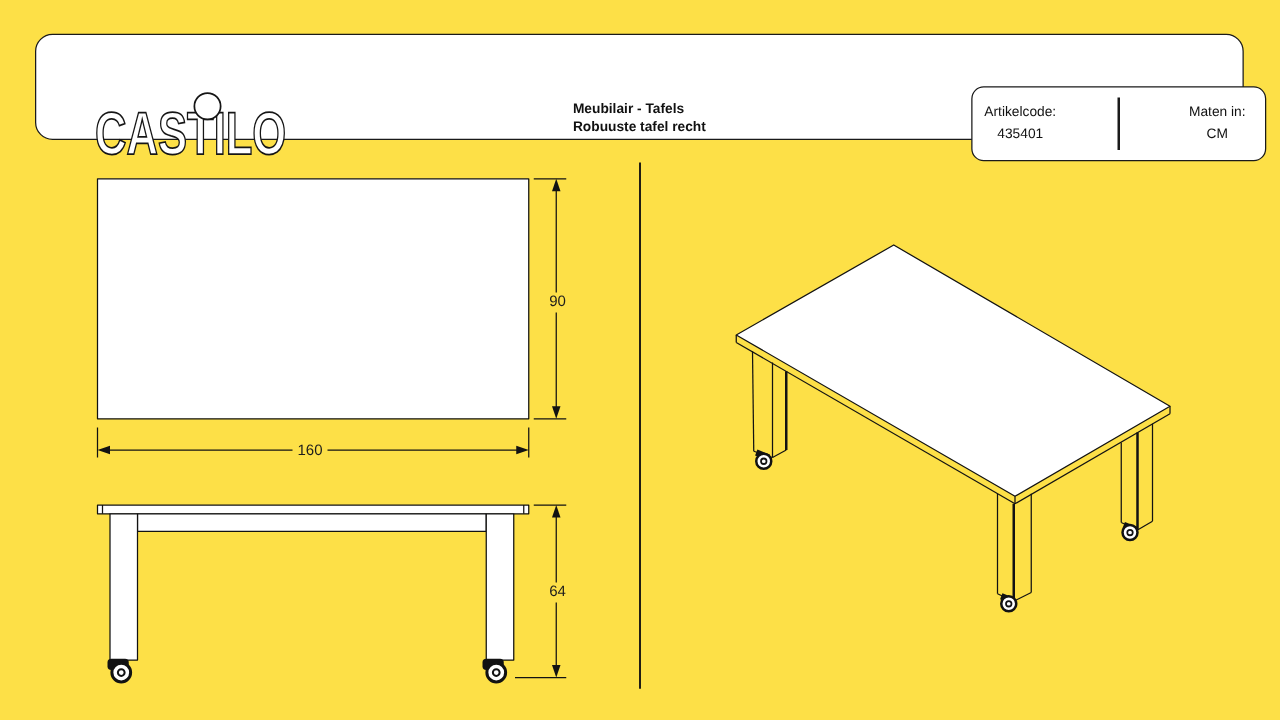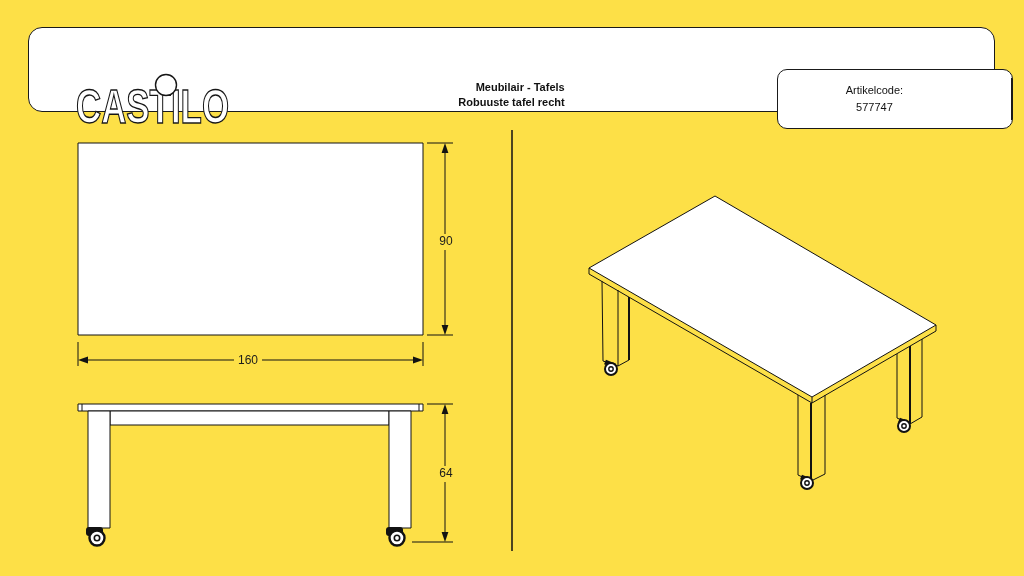--- a/index.html
+++ b/index.html
@@ -3,21 +3,21 @@
 <meta charset="utf-8">
 <style>
   html,body{margin:0;padding:0;background:#fff;}
   .page{position:relative;width:1024px;height:576px;background:#fde047;overflow:hidden;
         font-family:"Liberation Sans",sans-serif;color:#111;}
   
   .header{position:absolute;left:28px;top:27px;width:967px;height:85px;
           border:1.5px solid #1a1a1a;border-radius:14px;box-sizing:border-box;background:#fff;}
   .logo-svg{position:absolute;left:45px;top:36px;}
   .title-block{position:absolute;left:50%;top:52px;transform:translateX(-50%);
-               text-align:right;font-size:11px;font-weight:bold;line-height:15px;white-space:nowrap;}
+               text-align:left;font-size:11px;font-weight:bold;line-height:15px;white-space:nowrap;}
   .info-box{position:absolute;left:748px;top:41px;width:236px;height:60px;
             border:1.2px solid #1a1a1a;border-radius:10px;box-sizing:border-box;
             display:flex;background:#fff;gap:40px;}
   .info-cell{flex:1;display:flex;flex-direction:column;justify-content:center;
              align-items:center;font-size:11px;line-height:17px;}
   .info-divider{width:1.2px;background:#1a1a1a;margin:8px 0;}
   
   .sheet-svg{position:absolute;left:0;top:0;}
   .dim-text{font-family:"Liberation Sans",sans-serif;font-size:12px;fill:#1c1c1c;}
   .ln{stroke:#121212;stroke-width:1;fill:none;}
@@ -40,23 +40,27 @@
     </svg>
 
     <div class="title-block">
       <div>Meubilair - Tafels</div>
       <div>Robuuste tafel recht</div>
     </div>
 
     <div class="info-box">
       <div class="info-cell">
         <div>Artikelcode:</div>
-        <div>577747</div>
+        <div>435401</div>
       </div>
       <div class="info-divider"></div>
+      <div class="info-cell">
+        <div>Maten in:</div>
+        <div>CM</div>
+      </div>
     </div>
   </div>
 
   <svg class="sheet-svg" width="1024" height="576" viewBox="0 0 1024 576">
 
     <line x1="512" y1="130" x2="512" y2="551" stroke="#121212" stroke-width="1.5"></line>
 
     <g>
       <rect x="78" y="143" width="345" height="192" class="face"></rect>
 

